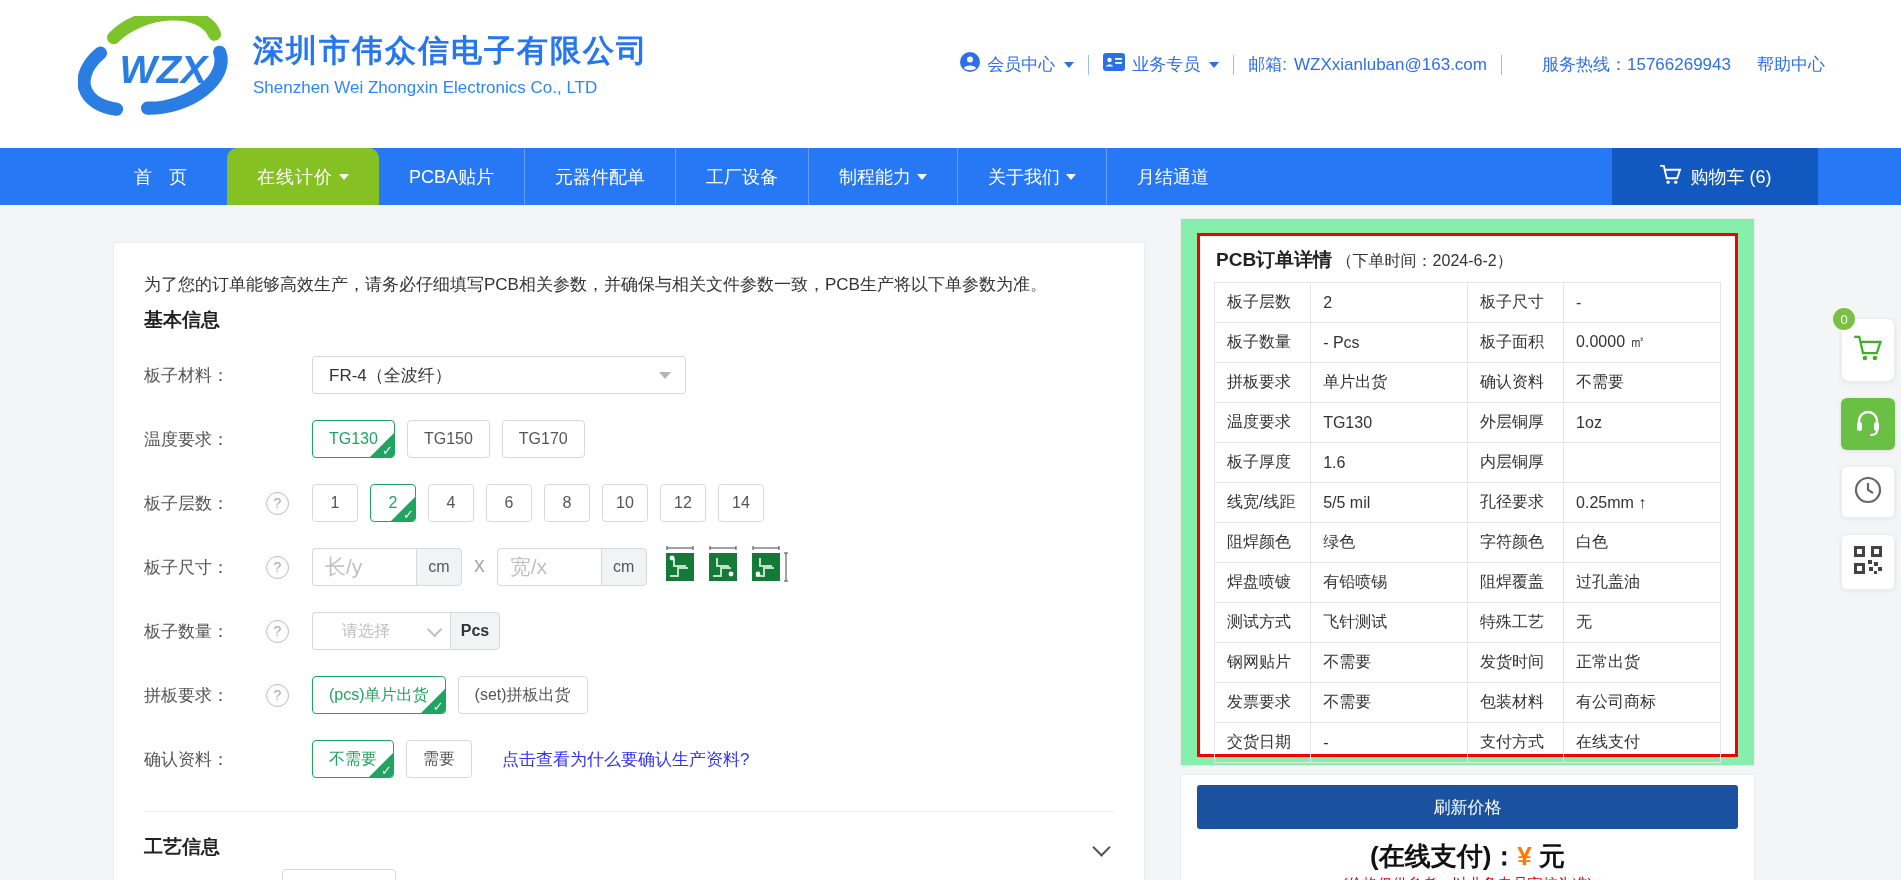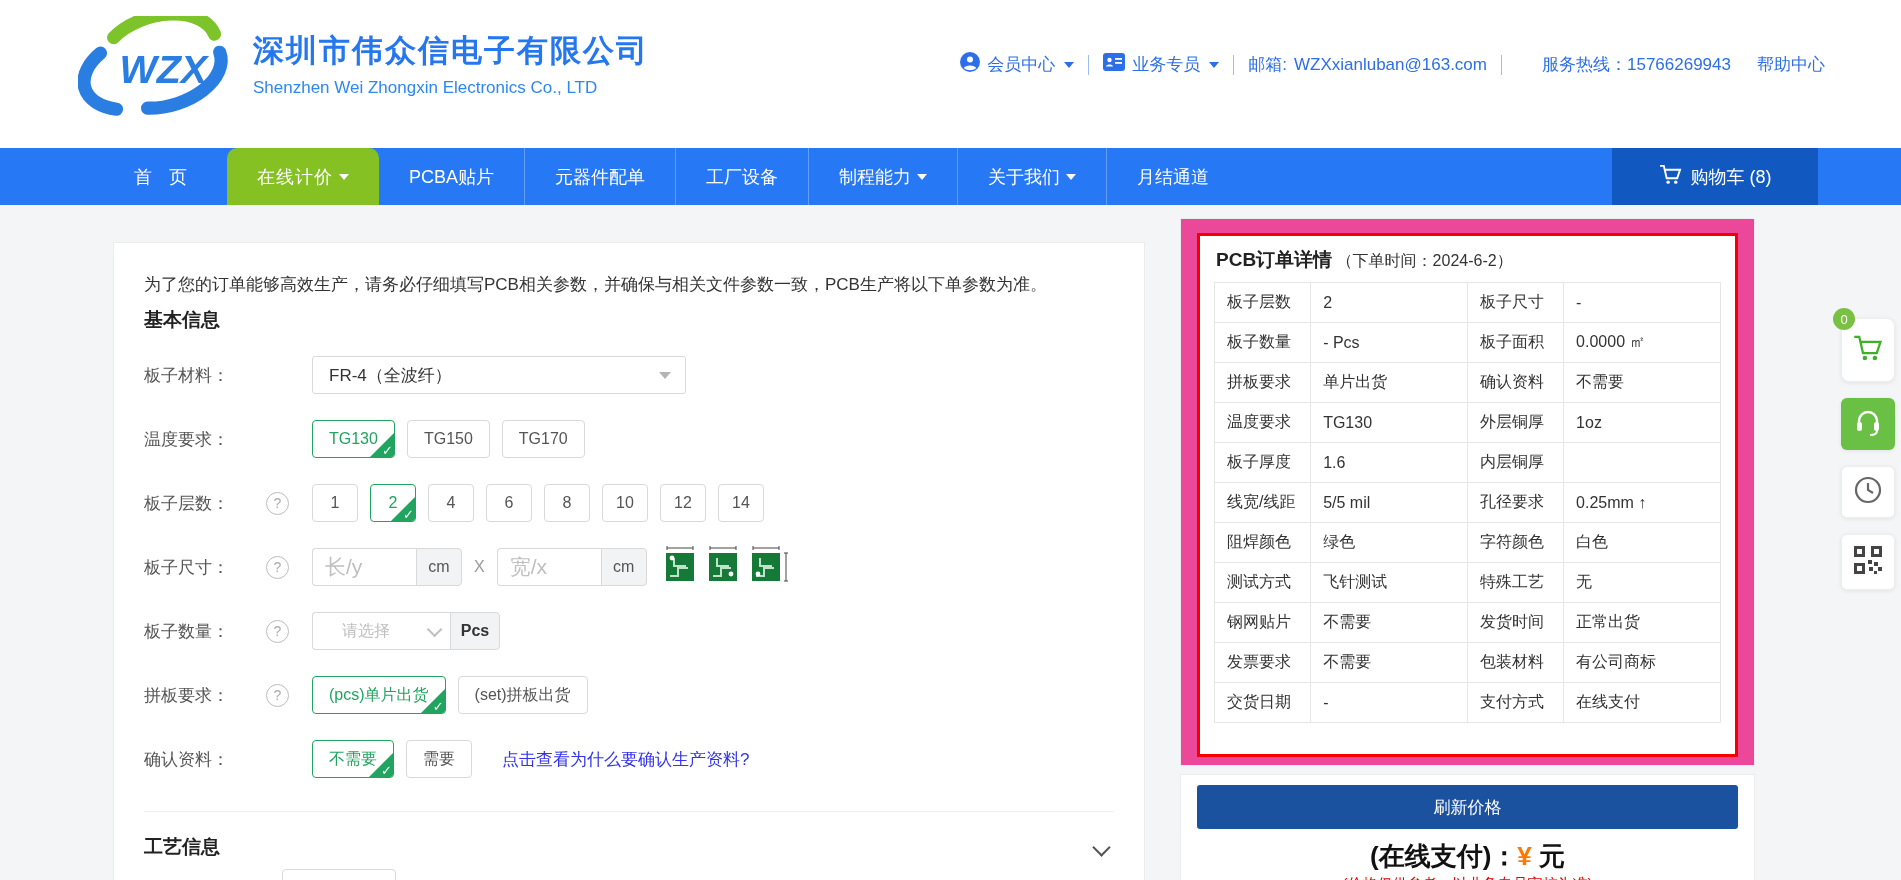--- a/index.html
+++ b/index.html
@@ -56,21 +56,21 @@
   .qty-select .chev{position:absolute;right:12px;width:9px;height:9px;border-right:2px solid #c0c0c0;border-bottom:2px solid #c0c0c0;transform:rotate(45deg) translateY(-3px);}
   .pcs-addon{font-weight:bold;color:#333;width:50px;border-radius:0 4px 4px 0;}
   .confirm-link{margin-left:18px;font-size:17px;color:#3333ee;cursor:pointer;}
   .divider{position:absolute;left:30px;right:30px;top:568px;border-top:1px solid #f0f0f0;}
   .sec-process-row{position:absolute;left:30px;right:30px;top:586px;height:36px;display:flex;align-items:center;justify-content:space-between;}
   .sec-process-title{font-size:19px;font-weight:bold;color:#222;}
   .collapse-chev{width:11px;height:11px;border-right:2px solid #555;border-bottom:2px solid #555;transform:rotate(45deg);margin-right:6px;cursor:pointer;}
   .partial-box{position:absolute;left:168px;top:626px;width:112px;height:40px;border:1px solid #d9d9d9;border-radius:4px;background:#fff;}
 
   
-  .order-card{position:absolute;left:1180px;top:218px;width:575px;height:548px;background:#ec4899;border:1px solid #ececec;box-sizing:border-box;}
+  .order-card{position:absolute;left:1180px;top:218px;width:575px;height:548px;background:#86efac;border:1px solid #ececec;box-sizing:border-box;}
   .order-red{position:absolute;left:16px;top:14px;right:16px;bottom:8px;border:3px solid #f50000;box-sizing:border-box;background:#fff;}
   .order-title-row{padding:11px 16px 9px 16px;font-size:16px;color:#333;}
   .order-title{font-size:19px;font-weight:bold;color:#222;}
   .order-table{width:calc(100% - 28px);margin:0 14px;border-collapse:collapse;table-layout:fixed;font-size:16px;color:#333;}
   .order-table td{border:1px solid #e6e6e6;height:39px;padding:0 0 0 12px;overflow:hidden;white-space:nowrap;}
   .order-table .lab{color:#333;}
   .order-table .val{color:#333;}
 
   
   .price-card{position:absolute;left:1180px;top:774px;width:575px;height:140px;background:#fff;border:1px solid #ececec;box-sizing:border-box;}
@@ -178,21 +178,21 @@
         </div>
       </div>
     <div class="nav-cart">
       <span>
         <svg width="23" height="21" viewBox="0 0 24 22" fill="none" stroke="#fff" stroke-width="2">
             <path d="M1 2h4l3 13h11l3-9H6"></path>
             <circle cx="9.5" cy="19" r="1.8" fill="#fff" stroke="none"></circle>
             <circle cx="17.5" cy="19" r="1.8" fill="#fff" stroke="none"></circle>
           </svg>
       </span>
-      <span>购物车 (8)</span>
+      <span>购物车 (6)</span>
     </div>
   </div>
 
   <div class="form-card">
     <div class="notice">为了您的订单能够高效生产，请务必仔细填写PCB相关参数，并确保与相关文件参数一致，PCB生产将以下单参数为准。</div>
     <div class="sec-title sec-basic">基本信息</div>
 
     <div class="frow" style="top:112px;">
       <span class="flabel">板子材料：</span>
       <span class="fhelp"></span>
@@ -358,20 +358,26 @@
               <td class="lab">孔径要求</td>
               <td class="val">0.25mm ↑</td>
             </tr>
             <tr>
               <td class="lab">阻焊颜色</td>
               <td class="val">绿色</td>
               <td class="lab">字符颜色</td>
               <td class="val">白色</td>
             </tr>
             <tr>
+              <td class="lab">焊盘喷镀</td>
+              <td class="val">有铅喷锡</td>
+              <td class="lab">阻焊覆盖</td>
+              <td class="val">过孔盖油</td>
+            </tr>
+            <tr>
               <td class="lab">测试方式</td>
               <td class="val">飞针测试</td>
               <td class="lab">特殊工艺</td>
               <td class="val">无</td>
             </tr>
             <tr>
               <td class="lab">钢网贴片</td>
               <td class="val">不需要</td>
               <td class="lab">发货时间</td>
               <td class="val">正常出货</td>

